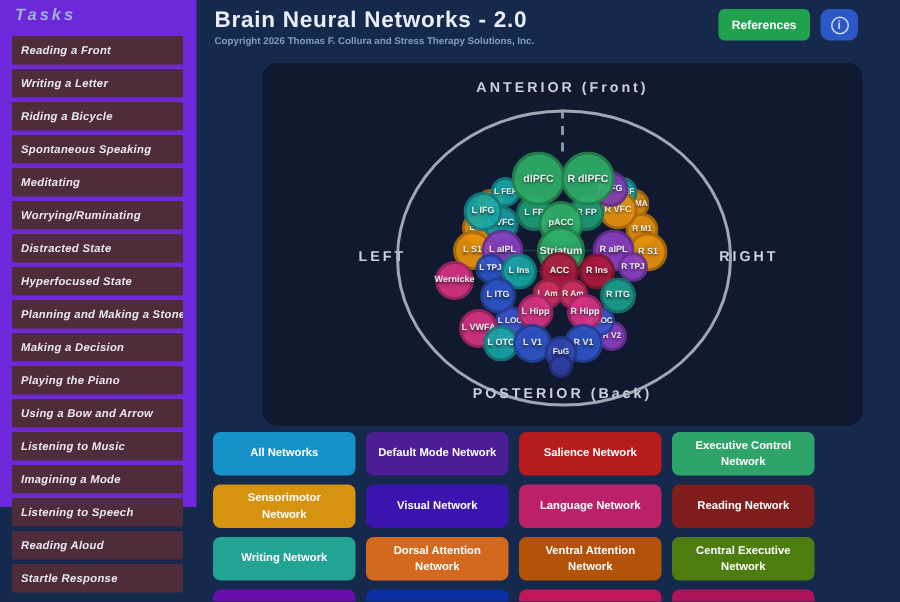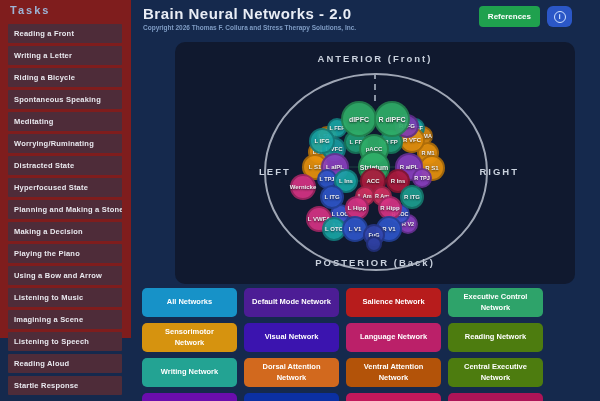--- a/index.html
+++ b/index.html
@@ -6,21 +6,22 @@
   html,body { width:600px; height:401px; overflow:hidden; }
   body {
     font-family:"Liberation Sans", sans-serif;
     background:#15294d;
     position:relative;
     color:#fff;
   }
   
   .sidebar {
     position:absolute; left:0; top:0; width:131px; height:338px;
-    background:#7f1d1d;
+    background:#6d28d9;
+    font-style:italic;
   }
   .tasks-title {
     position:absolute; left:10px; top:4px;
     font-size:11px; font-weight:bold; color:#9db4d6; letter-spacing:2px;
   }
   .task-list { position:absolute; left:8px; top:24px; width:114px; }
   .task-btn {
     height:19px; margin-bottom:3px; background:#4e2c39; color:#e9e9ef;
     font-size:7.5px; font-weight:bold; display:flex; align-items:center;
     padding-left:6px; letter-spacing:0.2px; white-space:nowrap; overflow:hidden;
@@ -54,21 +55,21 @@
   .diagram-panel {
     position:absolute; left:143px; top:42px; width:400px; height:242px;
     background:#10192f; border-radius:10px; overflow:hidden;margin-left:32px;
   }
   .compass {
     position:absolute; font-size:9.5px; font-weight:bold; color:#c9d1dd;
     letter-spacing:2px; white-space:nowrap;
   }
   .compass.anterior { top:11px; left:0; width:100%; text-align:center; }
   .compass.posterior { top:215px; left:0; width:100%; text-align:center; }
-  .compass.left { left:72px; top:124px;padding-left:12px; }
+  .compass.left { left:52px; top:124px;padding-left:12px; }
   .compass.right { right:56px; top:124px; }
   .head-outline {
     position:absolute; left:89px; top:31px; width:224px; height:198px;
     border:2px solid #b9c0cc; border-radius:50%; opacity:0.85;
   }
   .midline {
     position:absolute; left:199px; top:31px; height:28px; width:0;
     border-left:2px dashed #9aa3b2; opacity:0.9;
   }
   .edges-svg { position:absolute; left:0; top:0; }
@@ -104,21 +105,21 @@
       <div class="task-btn">Spontaneous Speaking</div>
       <div class="task-btn">Meditating</div>
       <div class="task-btn">Worrying/Ruminating</div>
       <div class="task-btn">Distracted State</div>
       <div class="task-btn">Hyperfocused State</div>
       <div class="task-btn">Planning and Making a Stone Tool</div>
       <div class="task-btn">Making a Decision</div>
       <div class="task-btn">Playing the Piano</div>
       <div class="task-btn">Using a Bow and Arrow</div>
       <div class="task-btn">Listening to Music</div>
-      <div class="task-btn">Imagining a Scene</div>
+      <div class="task-btn">Imagining a Mode</div>
       <div class="task-btn">Listening to Speech</div>
       <div class="task-btn">Reading Aloud</div>
       <div class="task-btn">Startle Response</div>
     </div>
 </div>
 
 <div class="page-title">Brain Neural Networks - 2.0</div>
 <div class="copyright">Copyright 2026 Thomas F. Collura and Stress Therapy Solutions, Inc.</div>
 <button class="references-btn">References</button>
 <button class="info-btn">
@@ -195,21 +196,21 @@
 </div>
 
 <div class="networks-grid">
     <button class="net-btn" style="background: rgb(23, 146, 200);">All Networks</button>
     <button class="net-btn" style="background: #4c1d95;">Default Mode Network</button>
     <button class="net-btn" style="background: rgb(183, 28, 28);">Salience Network</button>
     <button class="net-btn" style="background: rgb(46, 163, 106);">Executive Control Network</button>
     <button class="net-btn" style="background: rgb(214, 147, 15);">Sensorimotor Network</button>
     <button class="net-btn" style="background: rgb(59, 20, 175);">Visual Network</button>
     <button class="net-btn" style="background: rgb(187, 32, 105);">Language Network</button>
-    <button class="net-btn" style="background: #4d7c0f; text-align: center;">Reading Network</button>
+    <button class="net-btn" style="background: #7f1d1d; text-align: center;">Reading Network</button>
     <button class="net-btn" style="background: rgb(35, 163, 147);">Writing Network</button>
     <button class="net-btn" style="background: rgb(210, 105, 30);">Dorsal Attention Network</button>
     <button class="net-btn" style="background: rgb(179, 83, 9);">Ventral Attention Network</button>
     <button class="net-btn" style="background: #4d7c0f;">Central Executive Network</button>
     <button class="net-btn" style="background: rgb(106, 13, 173);"></button>
     <button class="net-btn" style="background: rgb(11, 48, 163);"></button>
     <button class="net-btn" style="background: rgb(194, 24, 91);"></button>
     <button class="net-btn" style="background: rgb(173, 20, 87);"></button>
   </div>
 

